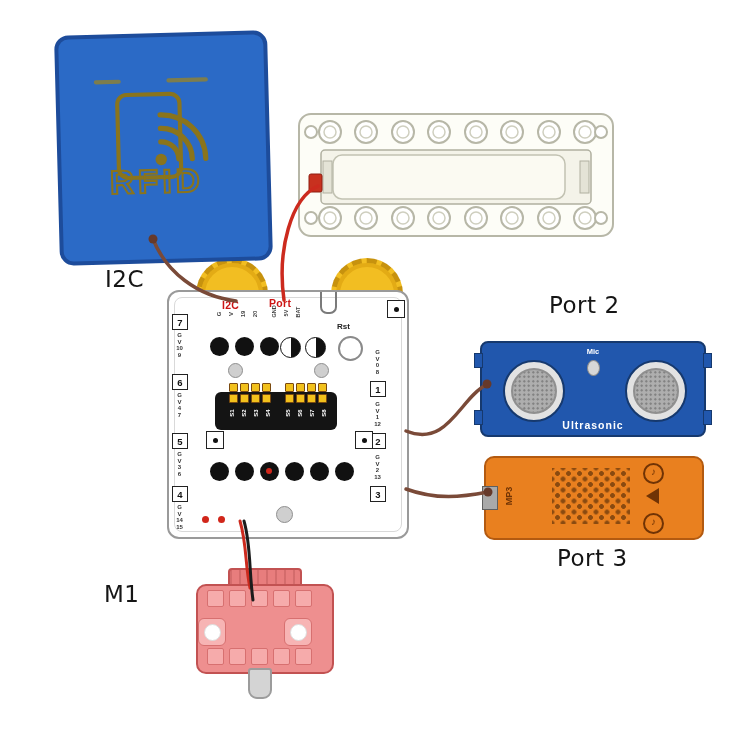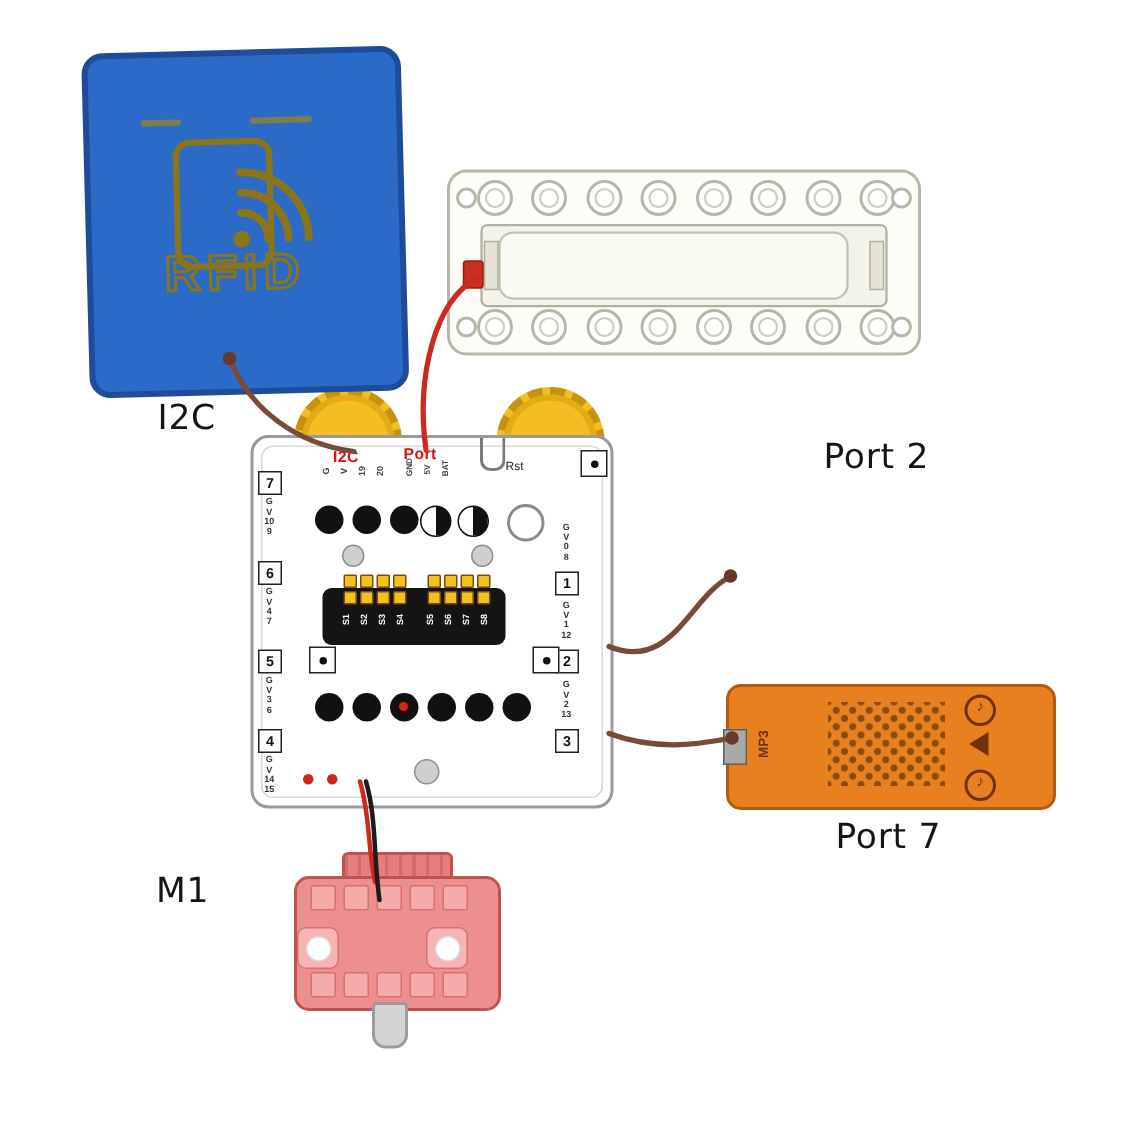--- a/index.html
+++ b/index.html
@@ -24,21 +24,21 @@
   .pin-grid{position:absolute;display:grid;grid-template-columns:repeat(4,9px);grid-auto-rows:9px;gap:2px}
   .pin{background:#f2c11c;border:1px solid #7a4a10;border-radius:1px}
   .s-row{position:absolute;display:flex;gap:3px}
   .s-row span{display:inline-block;transform:rotate(-90deg);font-size:6px;font-weight:bold;color:#fff;width:9px;height:14px;line-height:14px;text-align:center}
   .pnum{position:absolute;width:14px;height:14px;border:1.5px solid #222;background:#fff;color:#111;font-size:9.5px;font-weight:bold;display:flex;align-items:center;justify-content:center}
   .ppins{position:absolute;width:13px;font-size:6px;line-height:6.5px;font-weight:bold;color:#333;white-space:pre-line;text-align:center}
   .cbox{position:absolute;width:16px;height:16px;border:1.5px solid #222;background:#fff;display:flex;align-items:center;justify-content:center}
   .cbox i{width:5px;height:5px;border-radius:50%;background:#111;display:block}
   .rdot{position:absolute;width:7px;height:7px;border-radius:50%;background:#d1261a}
   .rst-u{position:absolute;left:151px;top:0;width:13px;height:20px;border:2px solid #7a7a7a;border-top:none;border-radius:0 0 7px 7px}
-  .rst-lbl{position:absolute;left:168px;top:14px;font-size:8px;font-weight:normal;color:#222}
+  .rst-lbl{position:absolute;left:168px;top:30px;font-size:8px;font-weight:bold;color:#222}
   #ultra{position:absolute;left:480px;top:341px;width:222px;height:92px;background:#2157ad;border:2px solid #16396e;border-radius:8px;z-index:2}
   .eye{position:absolute;width:58px;height:58px;border-radius:50%;background:#e2e2e2;border:2px solid #16396e;display:flex;align-items:center;justify-content:center}
   .eye i{display:block;width:42px;height:42px;border-radius:50%;background:#aeaeae;border:2px solid #8f8f8f;background-image:radial-gradient(#7f7f7f 1px,transparent 1.3px);background-size:4.5px 4.5px}
   .tab{position:absolute;width:7px;height:13px;background:#2157ad;border:1.5px solid #16396e}
   .mic-lbl{position:absolute;left:93px;top:4px;width:36px;text-align:center;color:#fff;font-size:7.5px;font-weight:bold}
   .mic-oval{position:absolute;left:105px;top:17px;width:11px;height:14px;background:#d7d7d7;border:1px solid #8d8d8d;border-radius:50%}
   .ultra-title{position:absolute;left:0;right:0;bottom:4px;text-align:center;color:#fff;font-size:10.5px;font-weight:bold;letter-spacing:1px}
   #mp3{position:absolute;left:484px;top:456px;width:216px;height:80px;background:#e9801f;border:2px solid #b35a10;border-radius:10px;z-index:2}
   .mp3-conn{position:absolute;left:-4px;top:28px;width:14px;height:22px;background:#a9a9a9;border:1.5px solid #5f5f5f}
   .mp3-lbl{position:absolute;left:14px;top:33px;font-size:9px;font-weight:bold;color:#703305;transform:rotate(-90deg)}
@@ -247,20 +247,35 @@
     <div class="pc black" style="left:116px;top:170px"></div>
     <div class="pc black" style="left:141px;top:170px"></div>
     <div class="pc black" style="left:166px;top:170px"></div>
     <div class="rdot" style="left:97px;top:176px;width:6px;height:6px"></div>
 
     <div class="screw" style="left:107px;top:214px;width:15px;height:15px"></div>
     <div class="rdot" style="left:33px;top:224px"></div>
     <div class="rdot" style="left:49px;top:224px"></div>
   </div>
 
+  <div id="ultra">
+    <div class="tab" style="left:-8px;top:10px"></div>
+    <div class="tab" style="left:-8px;bottom:10px"></div>
+    <div class="tab" style="right:-8px;top:10px"></div>
+    <div class="tab" style="right:-8px;bottom:10px"></div>
+    <div class="eye" style="left:21px;top:17px">
+        <i></i>
+      </div>
+    <div class="eye" style="left:143px;top:17px">
+        <i></i>
+      </div>
+    <div class="mic-lbl">Mic</div>
+    <div class="mic-oval"></div>
+    <div class="ultra-title">Ultrasonic</div>
+  </div>
 
   <div id="mp3">
     <div class="mp3-conn"></div>
     <div class="mp3-lbl">MP3</div>
     <div class="mp3-speaker"></div>
     <div class="mp3-btn" style="left:157px;top:5px">♪</div>
     <div class="mp3-tri" style="left:160px;top:30px"></div>
     <div class="mp3-btn" style="left:157px;top:55px">♪</div>
   </div>
 
@@ -285,21 +300,21 @@
         <i></i>
       </div>
     <div class="mount" style="left:88px;top:50px">
         <i></i>
       </div>
     <div class="m-shaft"></div>
   </div>
 
   <div class="big-label" style="left:105px;top:266px">I2C</div>
   <div class="big-label" style="left:549px;top:292px">Port 2</div>
-  <div class="big-label" style="left:557px;top:545px">Port 7</div>
+  <div class="big-label" style="left:557px;top:545px">Port 3</div>
   <div class="big-label" style="left:104px;top:581px">M1</div>
 
   <svg id="wires" width="750" height="750" viewBox="0 0 750 750">
     <path d="M 153 239 C 166 272 197 296 236 301" stroke="#7a4a38" stroke-width="3.5" fill="none" stroke-linecap="round"></path>
     <circle cx="153" cy="239" r="4.5" fill="#66392a"></circle>
     <path d="M 318 186 C 291 198 277 250 284 300" stroke="#cc2a1e" stroke-width="3.5" fill="none" stroke-linecap="round"></path>
     <path d="M 406 431 C 448 448 460 398 486 385" stroke="#7a4a38" stroke-width="3.5" fill="none" stroke-linecap="round"></path>
     <circle cx="487" cy="384" r="4.5" fill="#66392a"></circle>
     <path d="M 406 489 C 436 500 462 497 488 492" stroke="#7a4a38" stroke-width="3.5" fill="none" stroke-linecap="round"></path>
     <circle cx="488" cy="492" r="4.5" fill="#66392a"></circle>

